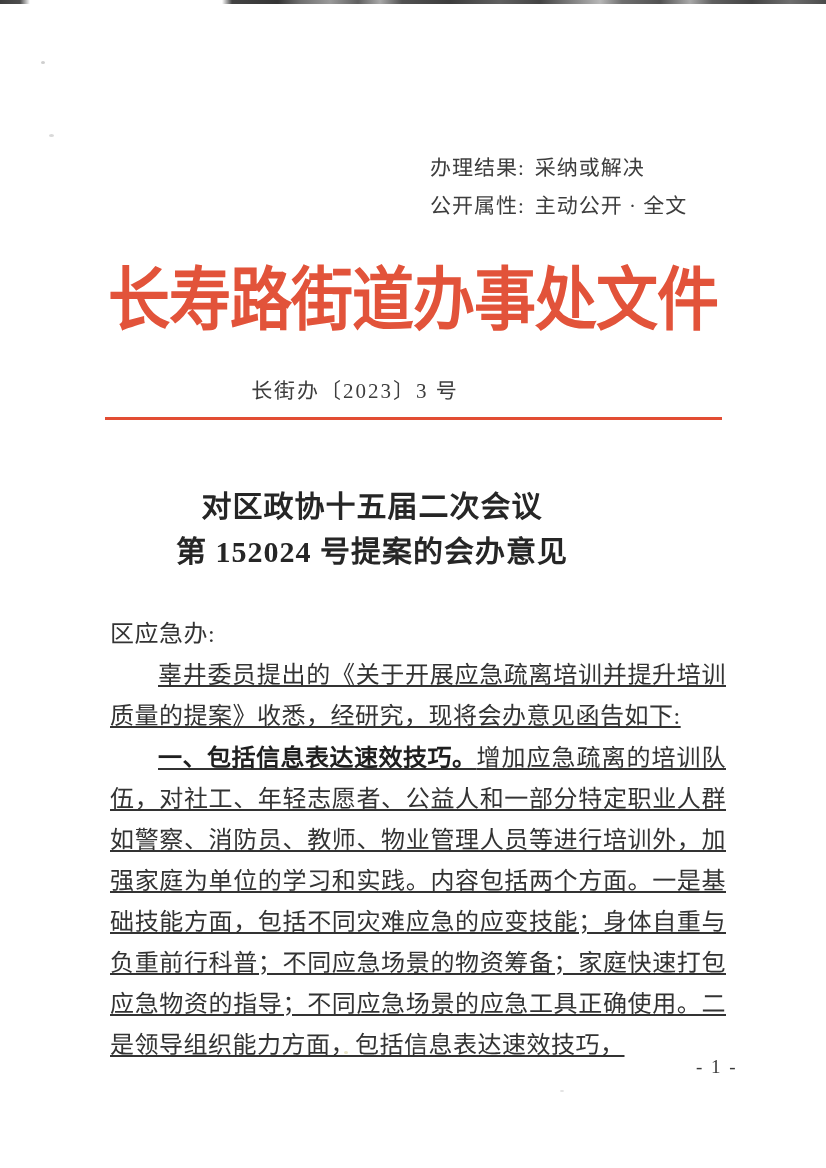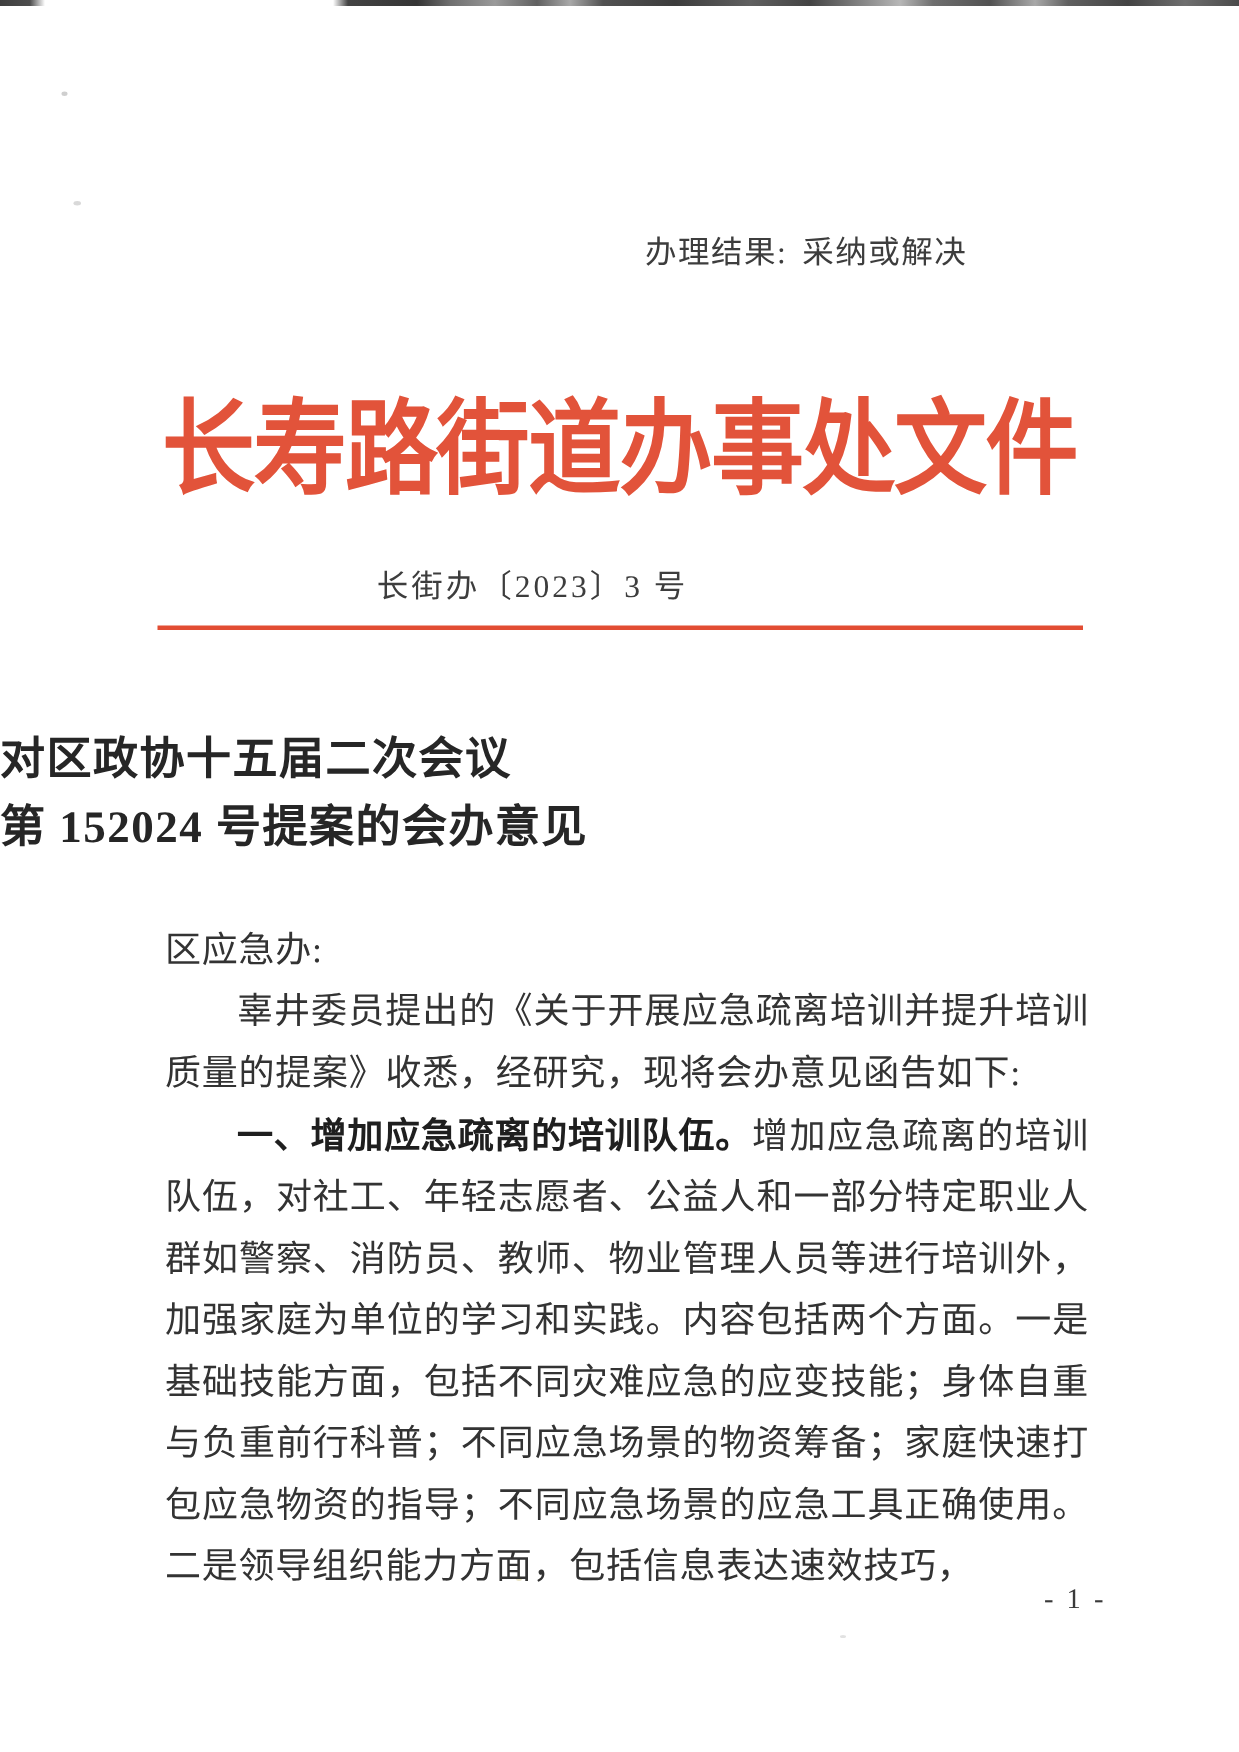--- a/index.html
+++ b/index.html
@@ -93,21 +93,21 @@
     background: #e24d33;
   }
 
   
   .doc-title {
     position: absolute;
     top: 484px;
     left: 0;
     width: 744px;
     margin: 0;
-    text-align: left;
+    text-align: center;
     font-size: 30px;
     font-weight: 700;
     color: #262626;
     line-height: 45px;
     letter-spacing: 1px;
   }
   .doc-title .t-line { display: block; }
 
   
   .body-text {
@@ -115,21 +115,21 @@
     top: 614px;
     left: 110px;
     width: 616px;
     font-size: 24px;
     line-height: 41px;
     color: #333333;
     text-align: justify;
     letter-spacing: 0.5px;
   }
   .body-text p { margin: 0; }
-  .body-text .para { text-indent: 2em; }
+  .body-text .para { text-indent: 2em; text-decoration: underline; }
   .body-text .lead {
     font-family: "Liberation Sans", "DejaVu Sans", sans-serif;
     font-weight: 700;
     color: #1f1f1f;
     letter-spacing: 0;
   }
 
   
   .page-number {
     position: absolute;
@@ -149,34 +149,37 @@
   <div class="scan-edge"></div>
   <div class="speck s1"></div>
   <div class="speck s2"></div>
   <div class="speck s3"></div>
   <div class="speck s4"></div>
 
   <div class="meta">
     <div class="meta-line">
       <span>办理结果:</span><span class="val">采纳或解决</span>
     </div>
+    <div class="meta-line">
+      <span>公开属性:</span><span class="val">主动公开 · 全文</span>
+    </div>
   </div>
 
   <h1 class="agency">长寿路街道办事处文件</h1>
 
   <div class="doc-number">长街办〔2023〕3 号</div>
 
   <div class="red-rule"></div>
 
   <h2 class="doc-title">
     <span class="t-line">对区政协十五届二次会议</span>
     <span class="t-line">第 152024 号提案的会办意见</span>
   </h2>
 
   <div class="body-text">
     <p class="salutation">区应急办:</p>
     <p class="para">辜井委员提出的《关于开展应急疏离培训并提升培训质量的提案》收悉，经研究，现将会办意见函告如下:</p>
-    <p class="para"><strong class="lead">一、增加应急疏离的培训队伍。</strong><span>增加应急疏离的培训队伍，对社工、年轻志愿者、公益人和一部分特定职业人群如警察、消防员、教师、物业管理人员等进行培训外，加强家庭为单位的学习和实践。内容包括两个方面。一是基础技能方面，包括不同灾难应急的应变技能；身体自重与负重前行科普；不同应急场景的物资筹备；家庭快速打包应急物资的指导；不同应急场景的应急工具正确使用。二是领导组织能力方面，包括信息表达速效技巧，</span></p>
+    <p class="para"><strong class="lead">一、包括信息表达速效技巧。</strong><span>增加应急疏离的培训队伍，对社工、年轻志愿者、公益人和一部分特定职业人群如警察、消防员、教师、物业管理人员等进行培训外，加强家庭为单位的学习和实践。内容包括两个方面。一是基础技能方面，包括不同灾难应急的应变技能；身体自重与负重前行科普；不同应急场景的物资筹备；家庭快速打包应急物资的指导；不同应急场景的应急工具正确使用。二是领导组织能力方面，包括信息表达速效技巧，</span></p>
   </div>
 
   <div class="page-number">- 1 -</div>
 
 </div>
 
 </body></html>

